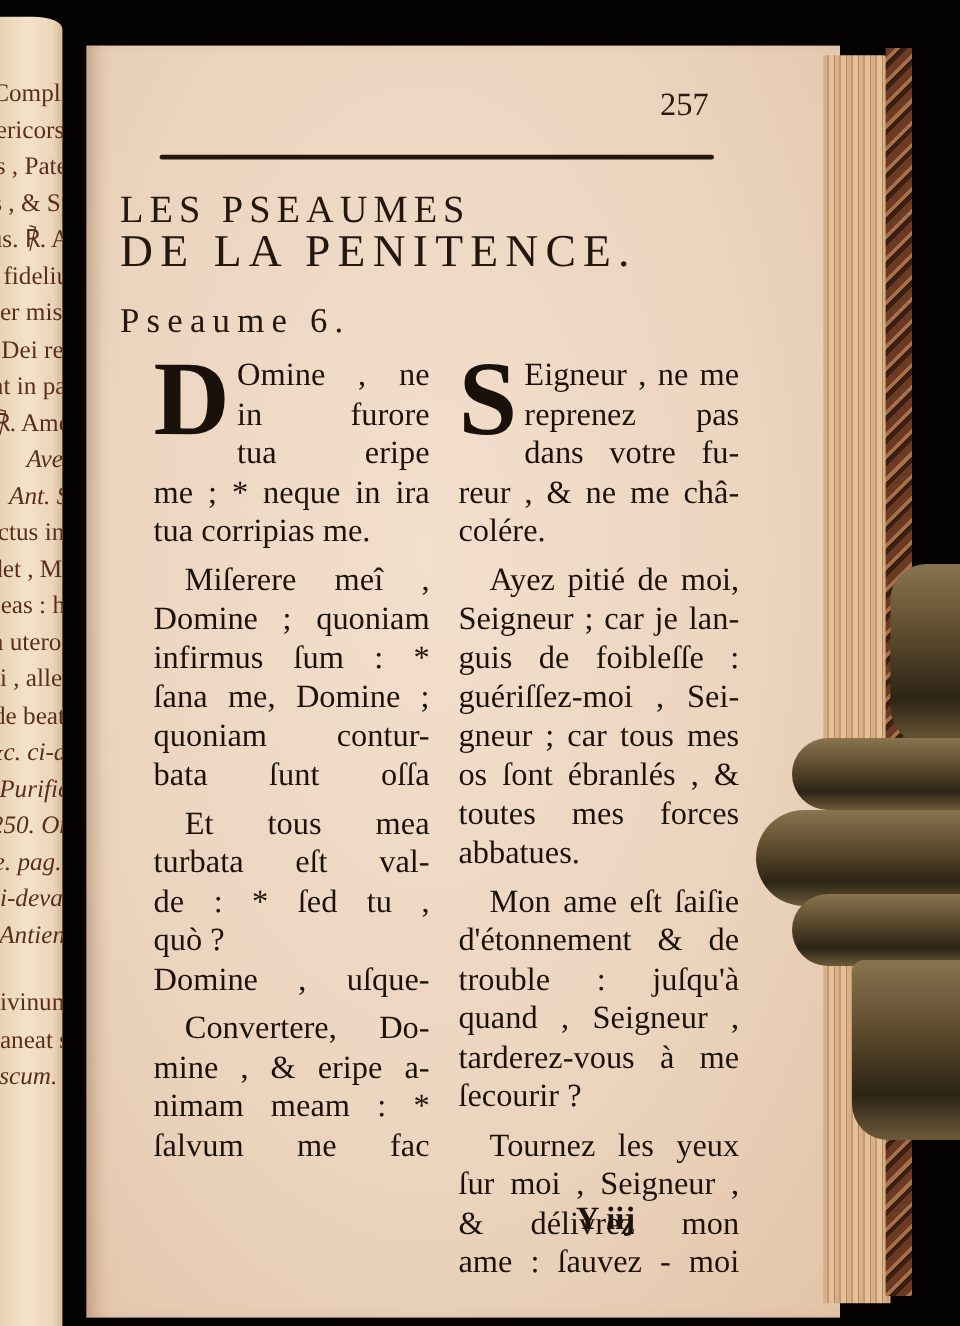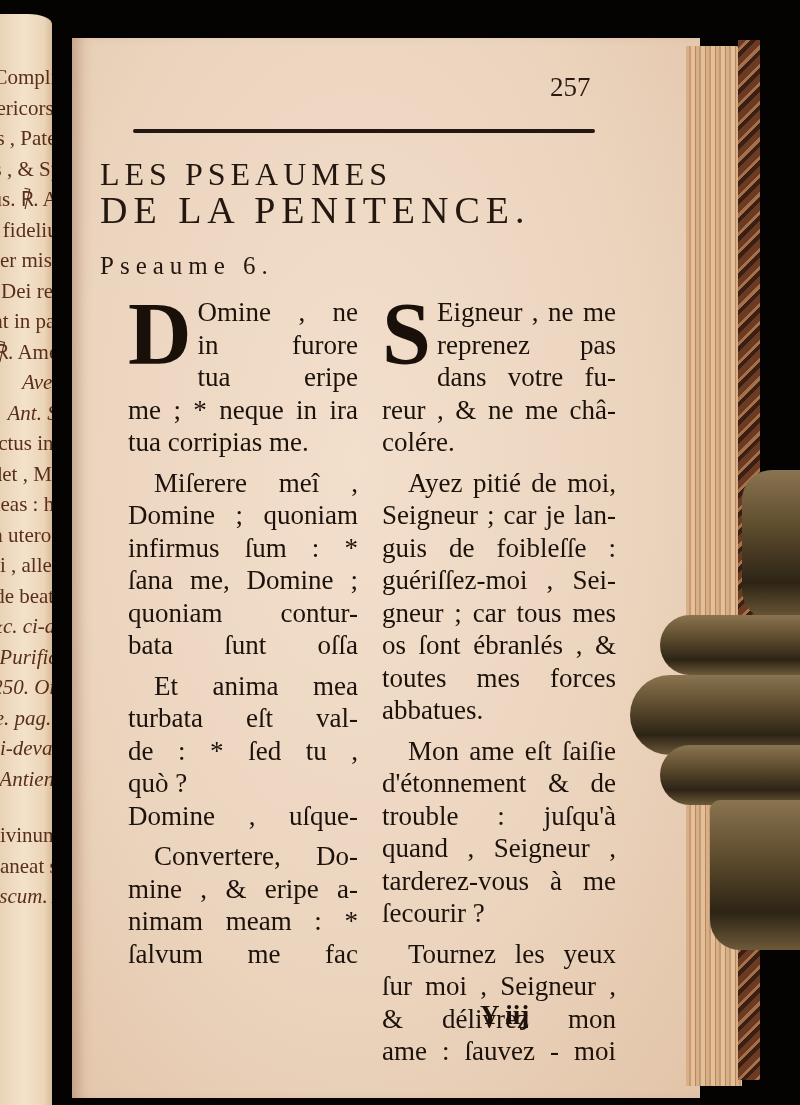--- a/index.html
+++ b/index.html
@@ -26,21 +26,21 @@
      background:repeating-linear-gradient(135deg,#6b3a22 0 6px,#a6714a 6px 9px,#3b1f12 9px 13px);}
   .clasp{position:absolute;border-radius:40px 10px 10px 40px;
      background:linear-gradient(180deg,#8a7450 0%,#5b4a2c 40%,#2d2416 75%,#6d5a38 100%);}
   .page-number{position:absolute;left:550px;top:72px;font-size:27px;color:#2a1a10;
      font-family:"Liberation Serif",serif;}
   .rule{position:absolute;left:133px;top:129px;width:462px;height:4px;background:#241710;border-radius:3px;}
   .title{position:absolute;left:100px;width:560px;text-align:left;color:#231710;
      font-family:"Liberation Serif",serif;letter-spacing:5px;}
   .t1{top:156px;font-size:32px}
   .t2{top:188px;font-size:38px;letter-spacing:6px}
-  .t3{top:252px;font-size:25px;letter-spacing:6px}
+  .t3{top:252px;font-size:29px;letter-spacing:6px}
   .col{position:absolute;top:296px;color:#1c120b;font-family:"Liberation Serif",serif;
      font-size:27px;line-height:32.5px;}
   .col-lat{left:128px;width:230px}
   .col-fr{left:382px;width:234px}
   .line{display:block;text-align:justify;text-align-last:justify;white-space:nowrap;height:32.5px}
   .line.end{text-align-last:left}
   .indent{padding-left:26px}
   .para-gap{height:8px}
   .dropcap{float:left;font-size:88px;line-height:72px;height:72px;margin:2px 6px 0 0;font-weight:bold;color:#1a100a}
   .drop-lines{}
@@ -108,21 +108,21 @@
       <span class="line">me ; * neque in ira</span>
       <span class="line end">tua corripias me.</span>
       <div class="para-gap"></div>
       <span class="line indent">Miſerere meî ,</span>
       <span class="line">Domine ; quoniam</span>
       <span class="line">infirmus ſum : *</span>
       <span class="line">ſana me, Domine ;</span>
       <span class="line">quoniam contur-</span>
       <span class="line">bata ſunt oſſa</span>
       <div class="para-gap"></div>
-      <span class="line indent">Et anima mea</span>
+      <span class="line indent">Et tous mea</span>
       <span class="line">turbata eſt val-</span>
       <span class="line">de : * ſed tu ,</span>
       <span class="line end">quò ?</span>
       <span class="line">Domine , uſque-</span>
       <div class="para-gap"></div>
       <span class="line indent">Convertere, Do-</span>
       <span class="line">mine , &amp; eripe a-</span>
       <span class="line">nimam meam : *</span>
       <span class="line">ſalvum me fac</span>
     </div>

